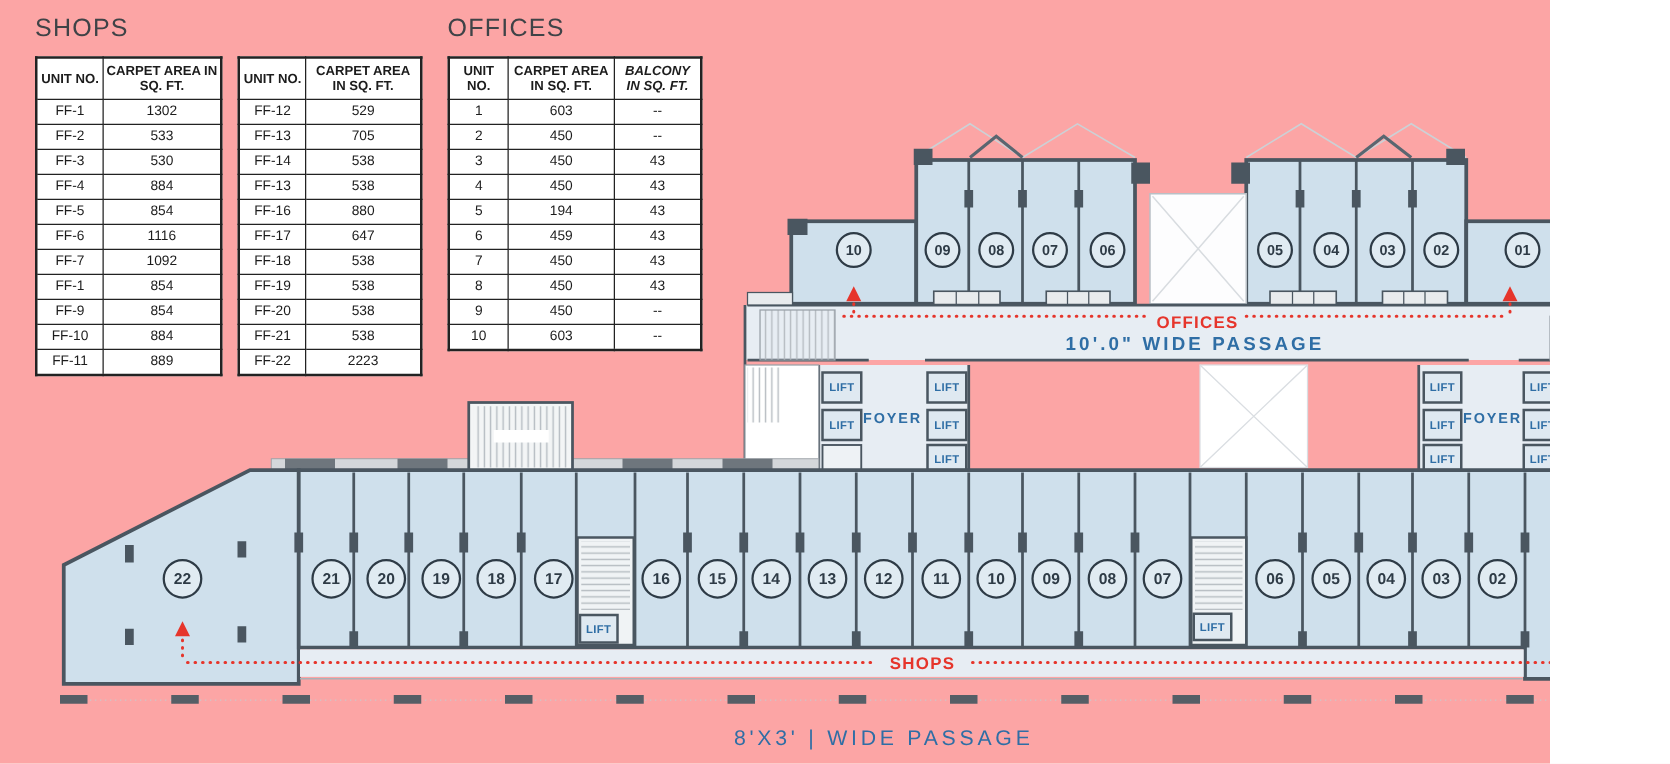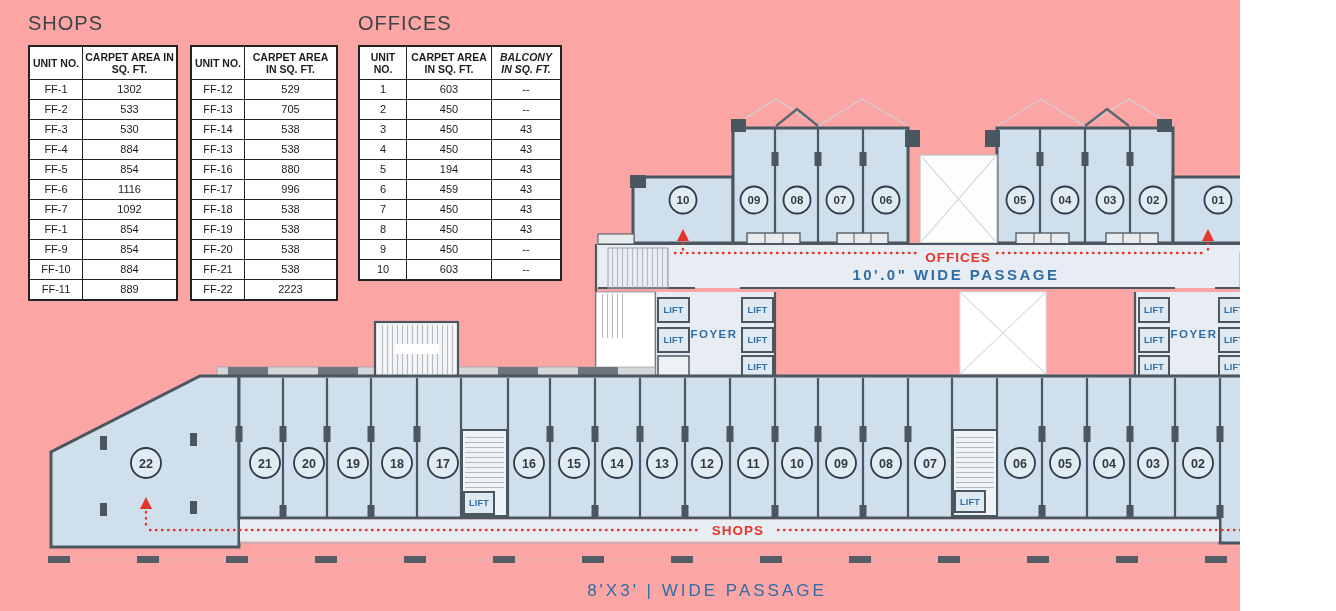--- a/index.html
+++ b/index.html
@@ -120,21 +120,21 @@
         <tr>
           <td>FF-13</td>
           <td>538</td>
         </tr>
         <tr>
           <td>FF-16</td>
           <td>880</td>
         </tr>
         <tr>
           <td>FF-17</td>
-          <td>996</td>
+          <td>647</td>
         </tr>
         <tr>
           <td>FF-18</td>
           <td>538</td>
         </tr>
         <tr>
           <td>FF-19</td>
           <td>538</td>
         </tr>
         <tr>

